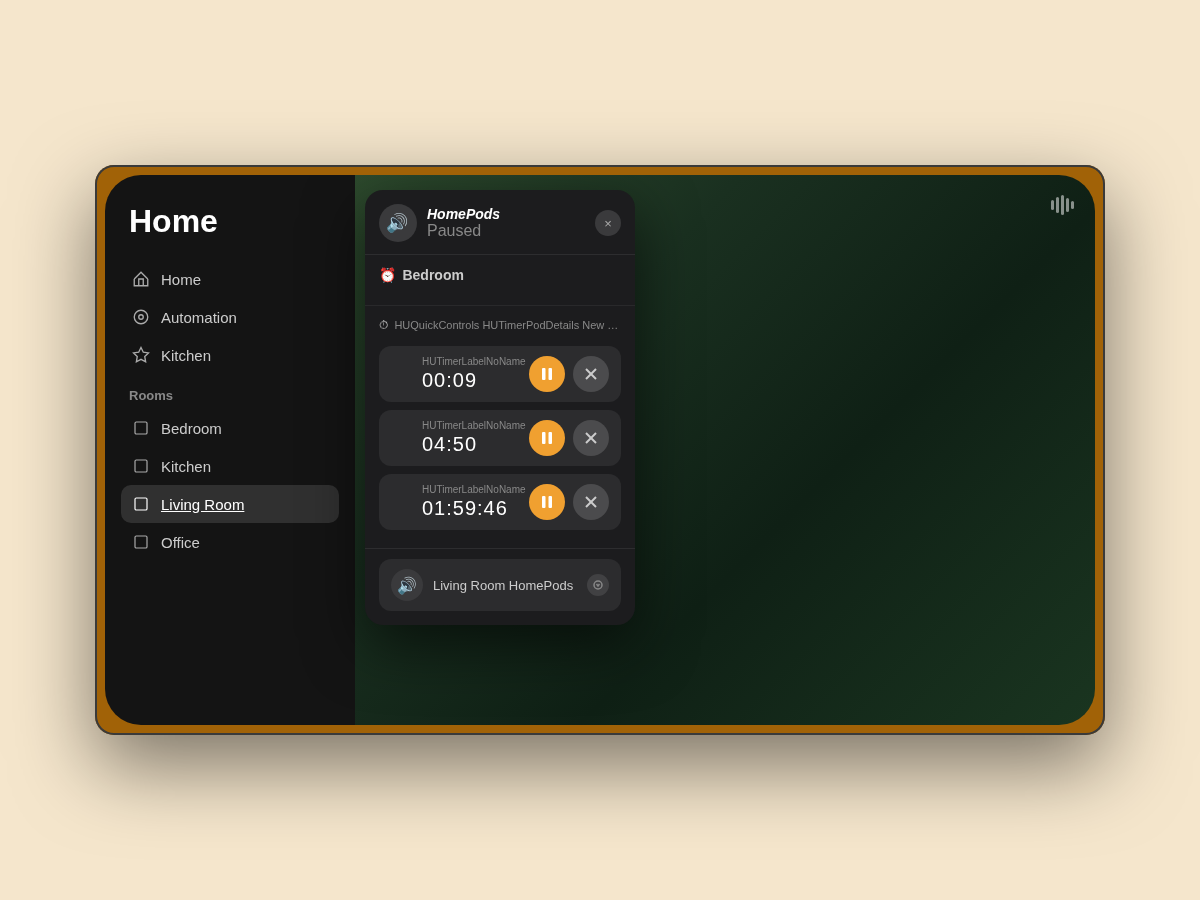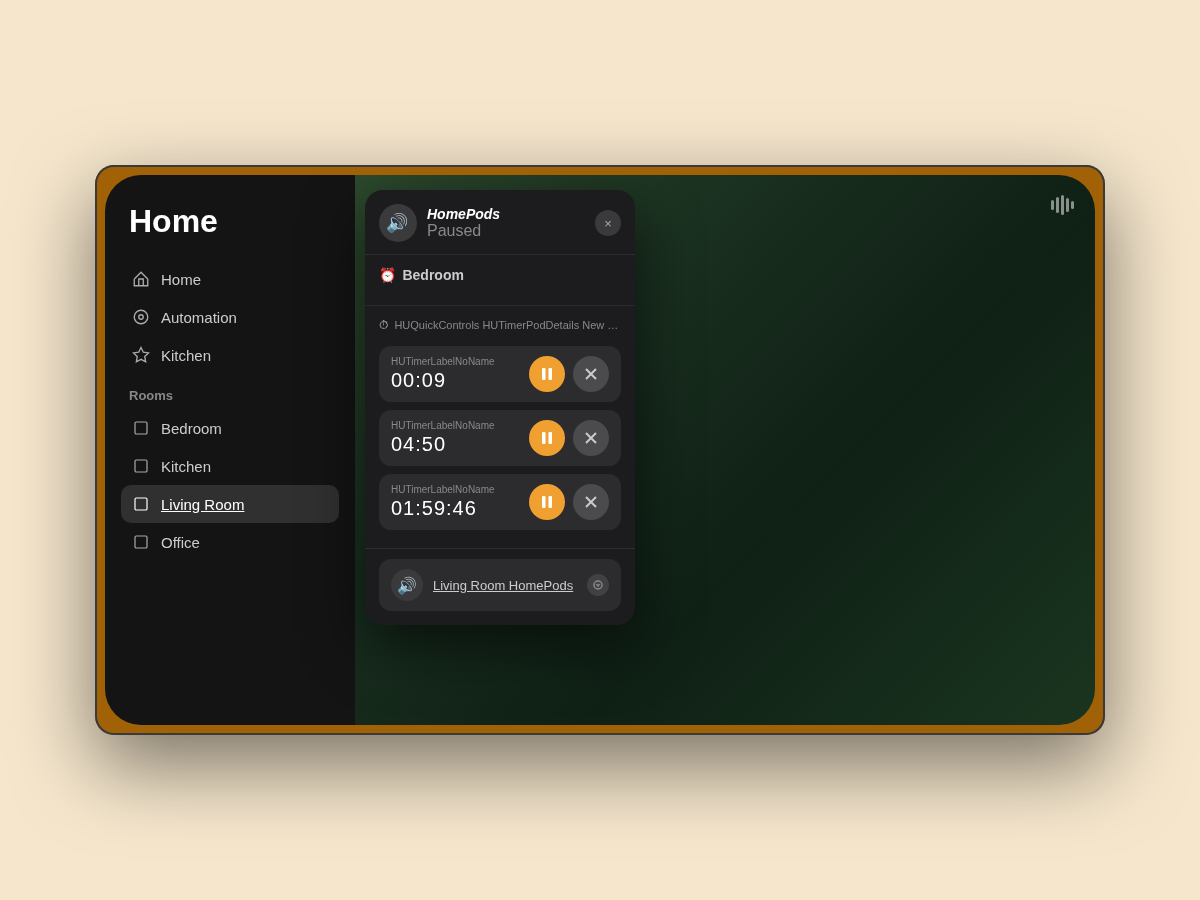--- a/index.html
+++ b/index.html
@@ -237,20 +237,21 @@
       padding: 10px 12px;
       margin-bottom: 8px;
       display: flex;
       align-items: center;
       justify-content: space-between;
     }
 
     .timer-left {
       display: flex;
       flex-direction: column;
+      margin-left: 31px;
     }
 
     .timer-label {
       color: #888;
       font-size: 10px;
       margin-bottom: 2px;
     }
 
     .timer-time {
       color: #fff;
@@ -317,21 +318,20 @@
       display: flex;
       align-items: center;
       justify-content: center;
       font-size: 16px;
     }
 
     .footer-label {
       flex: 1;
       color: #ccc;
       font-size: 13px;
-      text-decoration: underline;
     }
 
     .footer-chevron {
       width: 22px;
       height: 22px;
       border-radius: 50%;
       background: rgba(255,255,255,0.1);
       display: flex;
       align-items: center;
       justify-content: center;

